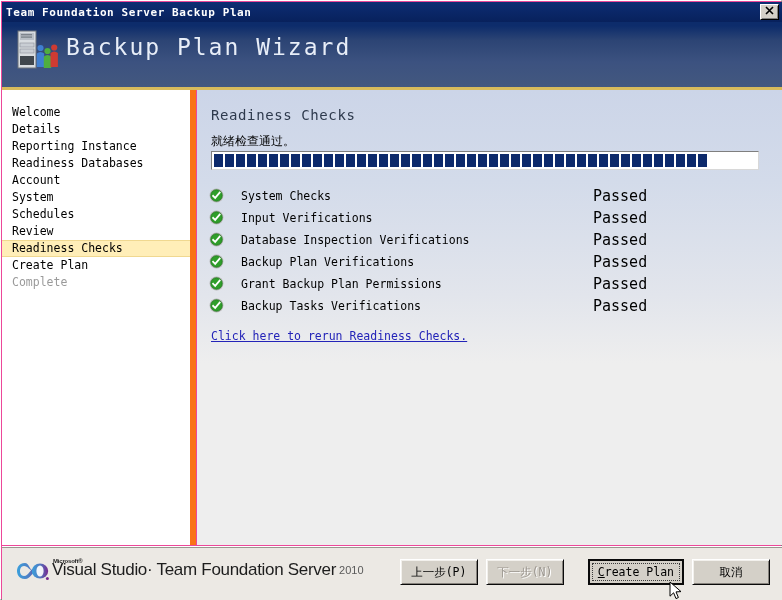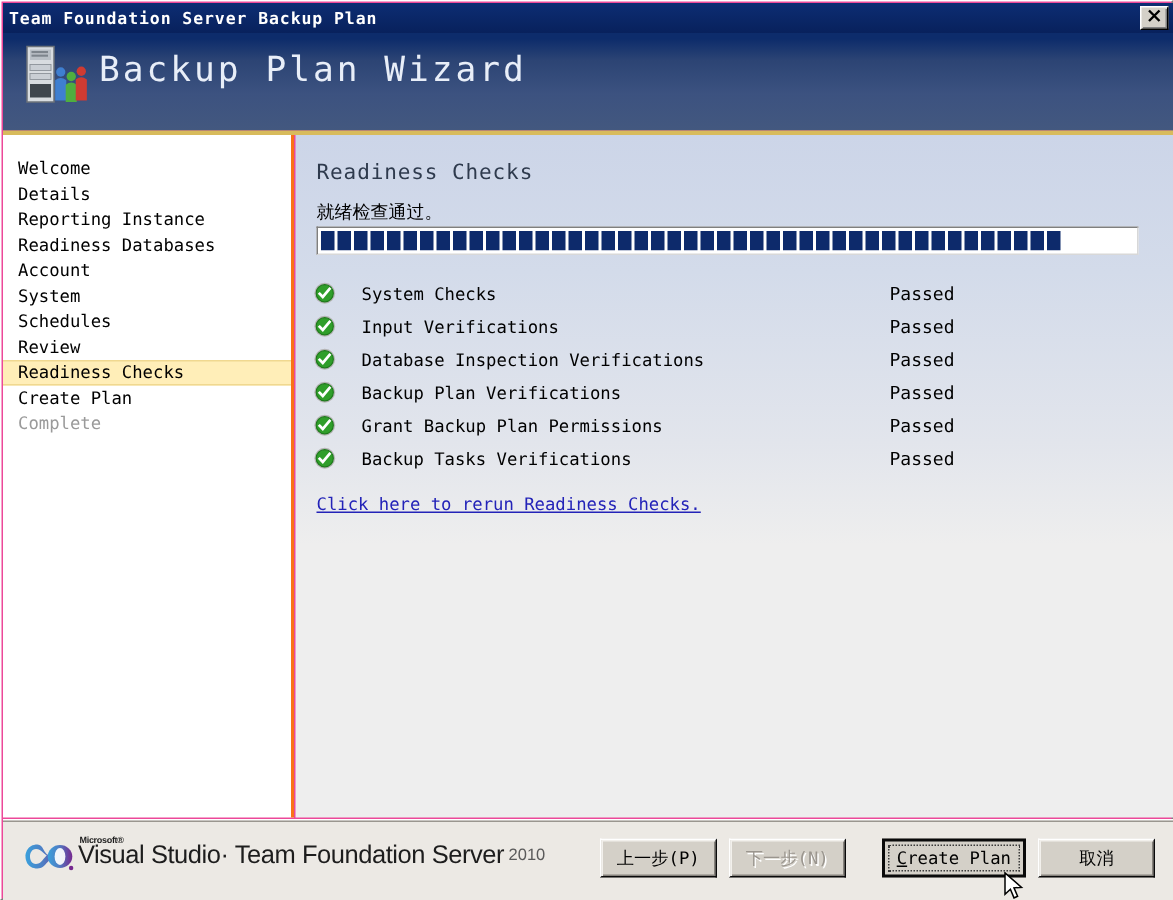--- a/index.html
+++ b/index.html
@@ -106,21 +106,21 @@
     background: linear-gradient(to bottom, #a8a060 0%, #d8bb5c 50%, #cbb66a 100%);
   }
 
   
   #sidebar {
     position: absolute;
     left: 1px; top: 89px;
     width: 194px;
     height: 455px;
     background: #ffffff;
-    border-right: 2px solid #f97316;
+    border-right: 6px solid #f97316;
     box-sizing: border-box;
     padding-top: 14px;
     overflow: hidden;
   }
   .side-item {
     height: 17px;
     line-height: 17px;
     padding-left: 10px;
     font-family: "DejaVu Sans Mono", monospace;
     font-size: 11.5px;
@@ -215,21 +215,21 @@
     font-family: "DejaVu Sans Mono", monospace;
     font-size: 11.5px;
     color: #000000;
     white-space: nowrap;
   }
   .check-status {
     position: absolute;
     left: 388px; top: 0;
     line-height: 22px;
     font-family: "DejaVu Sans Mono", monospace;
-    font-size: 12px;
+    font-size: 15px;
     color: #000000;
     white-space: nowrap;
   }
   #rerun-link {
     position: absolute;
     left: 14px; top: 239px;
     font-family: "DejaVu Sans Mono", monospace;
     font-size: 11.5px;
     color: #2323b8;
     text-decoration: underline;

